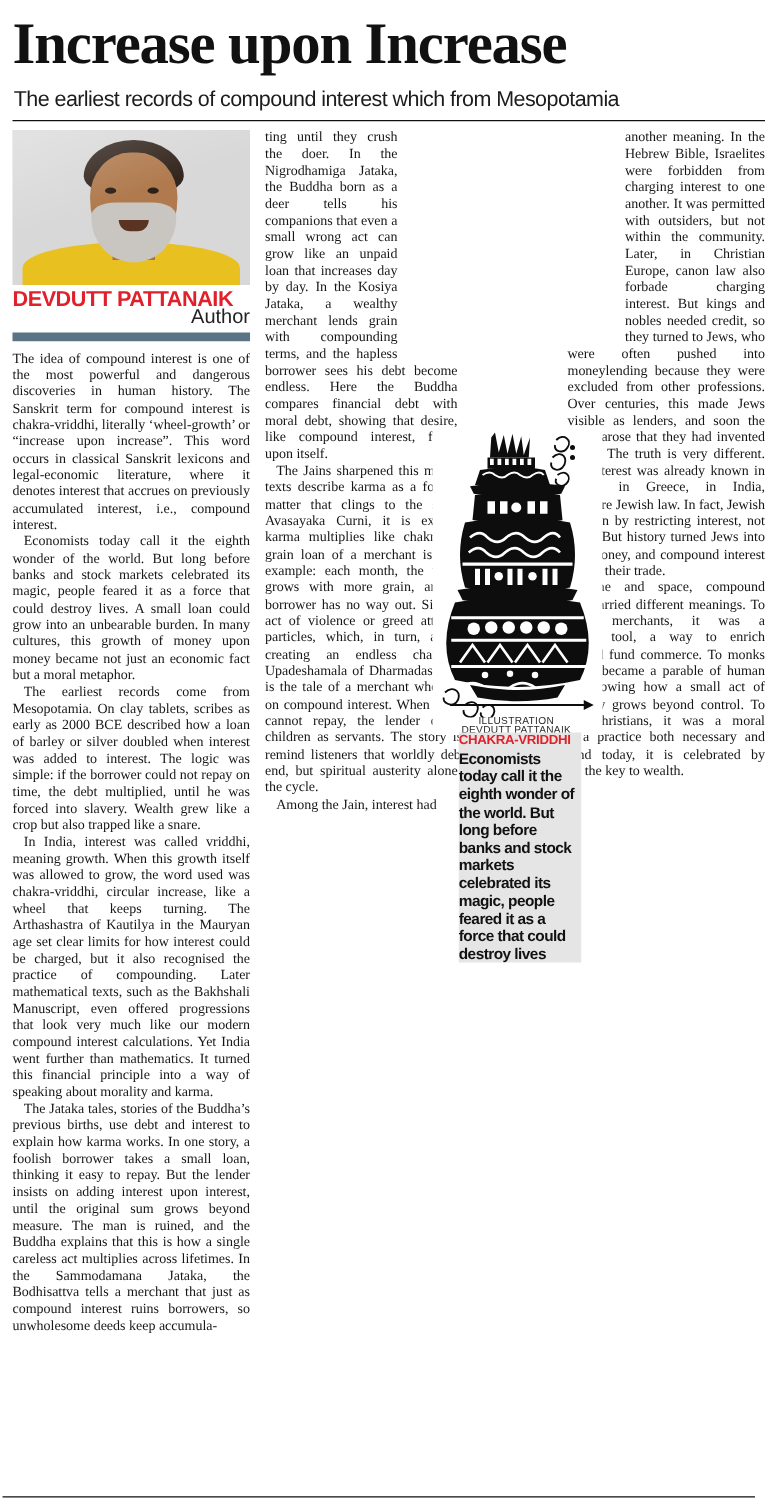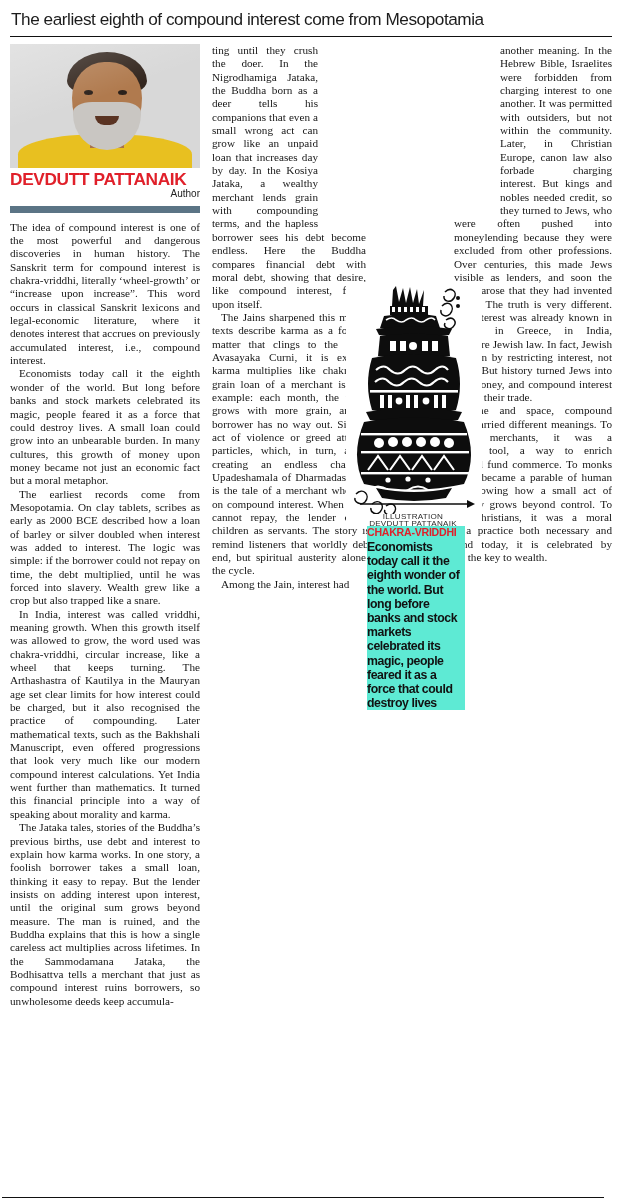--- a/index.html
+++ b/index.html
@@ -133,40 +133,40 @@
     font-family: "Liberation Sans", "DejaVu Sans", sans-serif;
     font-weight: 700;
     font-size: 17.3px;
     letter-spacing: -0.35px;
     color: #e0202a;
     margin-top: 5px;
     text-align: left;
   }
   .author-role {
     font-family: "Liberation Sans", "DejaVu Sans", sans-serif;
-    font-size: 10px;
+    font-size: 16px;
     color: #232323;
     text-align: right;
     margin-top: 1px;
   }
   .author-bar {
     height: 7px;
     background: #5b7485;
     margin-top: 5px;
     margin-bottom: 8px;
   }
 
   
   .pullquote {
     position: absolute;
     left: 357px;
     top: 482px;
     width: 98px;
     z-index: 6;
-    background: #5eead4;
+    background: #e5e5e5;
     padding-right: 4px;
   }
   .pq-kicker {
     font-family: "Liberation Sans", "DejaVu Sans", sans-serif;
     font-weight: 700;
     font-size: 10.6px;
     letter-spacing: -0.25px;
     color: #e0202a;
     margin-bottom: 2px;
     white-space: nowrap;
@@ -206,21 +206,22 @@
     left: 2px; bottom: 2px;
     width: 602px;
     border-top: 1.4px solid #111;
   }
 </style>
 </head>
 <body>
 
 <div class="page">
 
-  <div class="subhead">The earliest eighth of compound interest come from Mesopotamia</div>
+  <h1 class="headline">Increase upon Increase</h1>
+  <div class="subhead">The earliest records of compound interest which from Mesopotamia</div>
   <hr class="rule-top">
 
   <div class="cols">
 
     <div class="col" id="col1">
 
       <div class="author-card">
         <div class="author-photo">
           <div class="ph-shirt"></div>
           <div class="ph-neck"></div>

